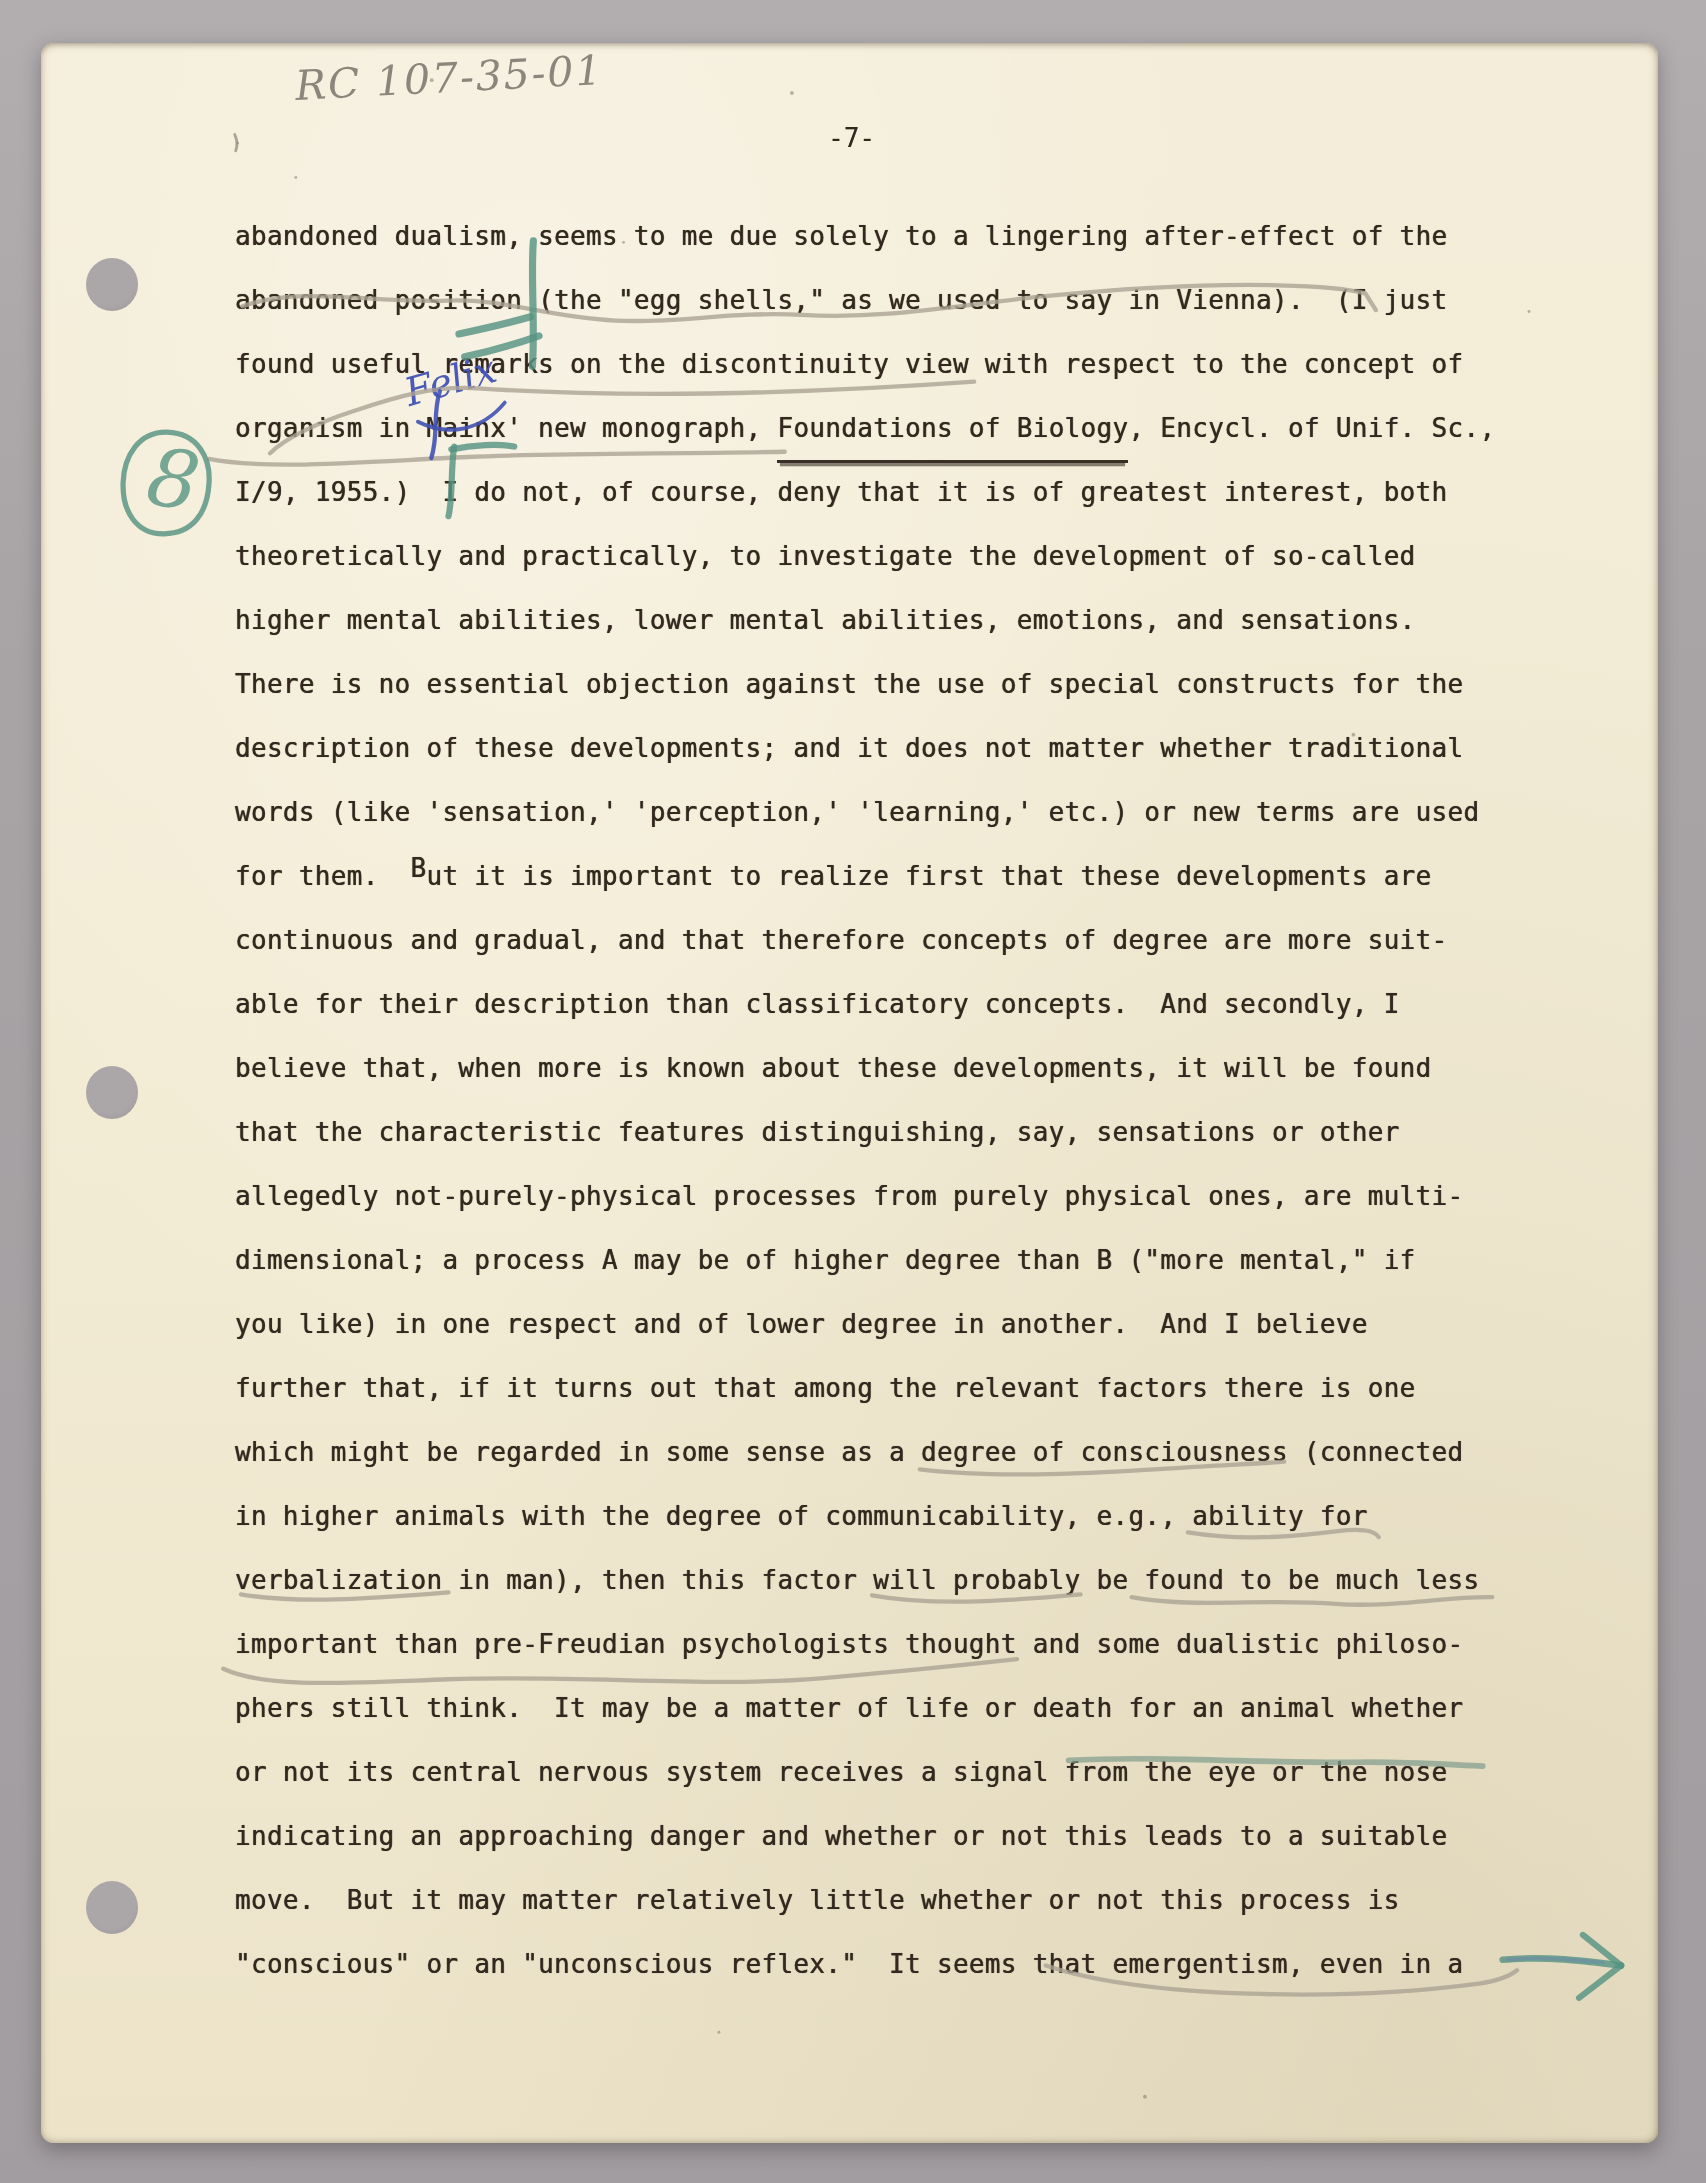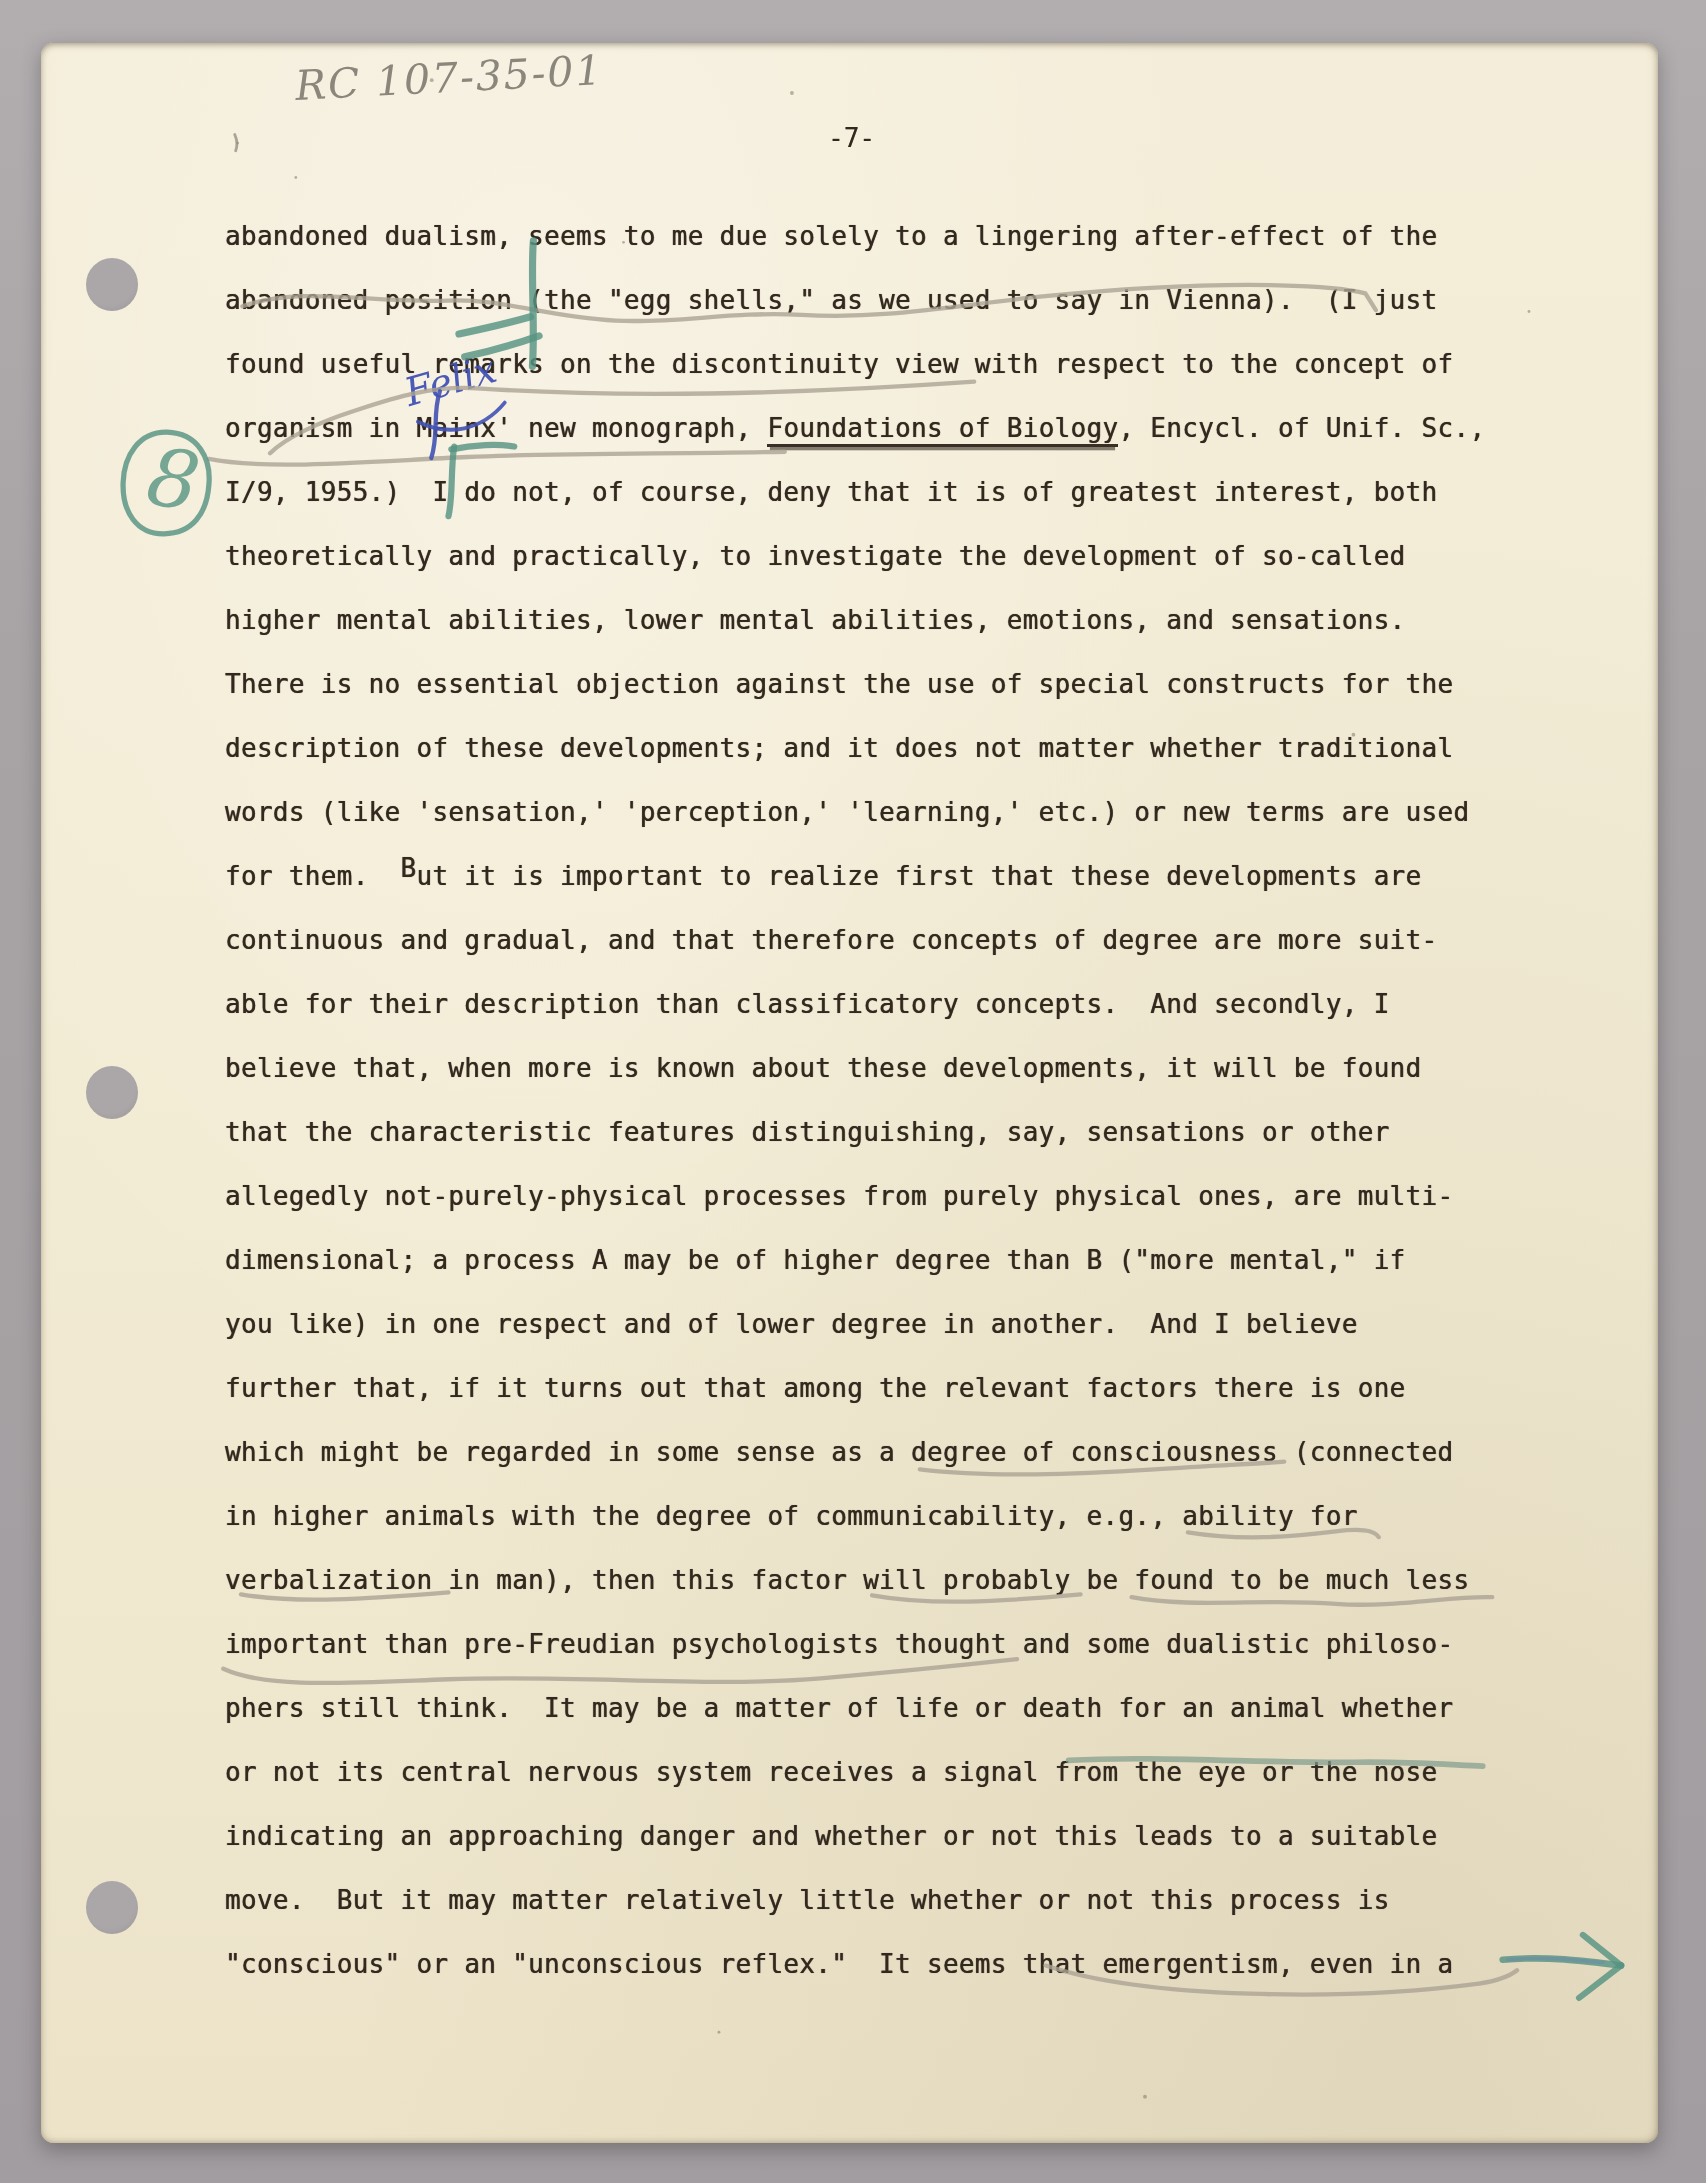--- a/index.html
+++ b/index.html
@@ -13,27 +13,27 @@
           linear-gradient(180deg,#f4edd9 0%,#f2ebd3 55%,#ece3c9 100%);
         box-shadow: inset 0 3.8px 7.6px -2.9px rgba(90,78,55,.50),
                     inset -4.8px 0 10.5px -5.7px rgba(90,78,55,.38),
                     inset 4.8px 0 10.5px -6.7px rgba(90,78,55,.25),
                     inset 0 -3.8px 8.6px -4.8px rgba(90,78,55,.35),
                     0 6.7px 19px rgba(40,35,38,.35);}
   .hole{position:absolute;left:45px;width:52px;height:53px;border-radius:50%;
         background:radial-gradient(circle at 45% 40%, #aba7a9 60%, #999295 100%);}
   .hole.h1{top:215px;} .hole.h2{top:1023px;} .hole.h3{top:1838px;}
 
-  .typed-body{position:absolute;left:184px;top:161px;white-space:pre;
+  .typed-body{position:absolute;left:194px;top:161px;white-space:pre;
         font-family:"DejaVu Sans Mono",monospace;font-size:26px;line-height:64px;
         letter-spacing:0.3px;color:var(--ink,#33281e);
         text-shadow:0.4px 0 rgba(46,35,25,.55), -0.4px 0 rgba(46,35,25,.35), 0 0 1px rgba(46,35,25,.4);}
   .typed-body .line{height:64px;}
   .u-typed{border-bottom:3.3px solid rgba(40,30,22,.92);
-           box-shadow:0 6.2px 0 -2.9px rgba(40,30,22,.55);padding-bottom:1px;margin-top:16px;}
+           box-shadow:0 6.2px 0 -2.9px rgba(40,30,22,.55);padding-bottom:17px;margin-top:16px;}
   .raised{position:relative;top:-.30em;}
 
   .page-number{position:absolute;left:734px;top:80px;width:153px;text-align:center;
         font-family:"DejaVu Sans Mono",monospace;font-size:26px;color:var(--ink,#33281e);
         text-shadow:0.4px 0 rgba(46,35,25,.5);}
   .catalog-note{position:absolute;left:254px;top:10.5px;
         font-family:"DejaVu Serif",serif;font-style:italic;font-size:41px;
         letter-spacing:1.9px;color:#837d73;transform:rotate(-3deg);opacity:.92;}
   .felix{position:absolute;left:363px;top:315px;
         font-family:"DejaVu Serif",serif;font-style:italic;font-size:39px;

